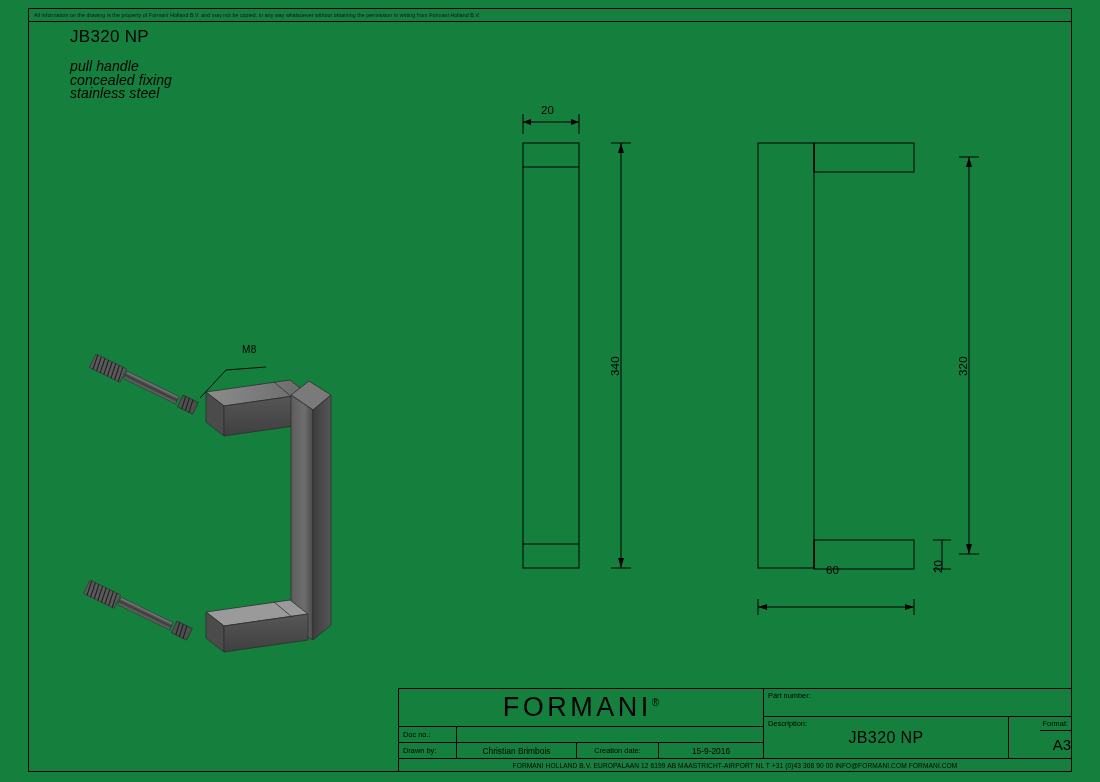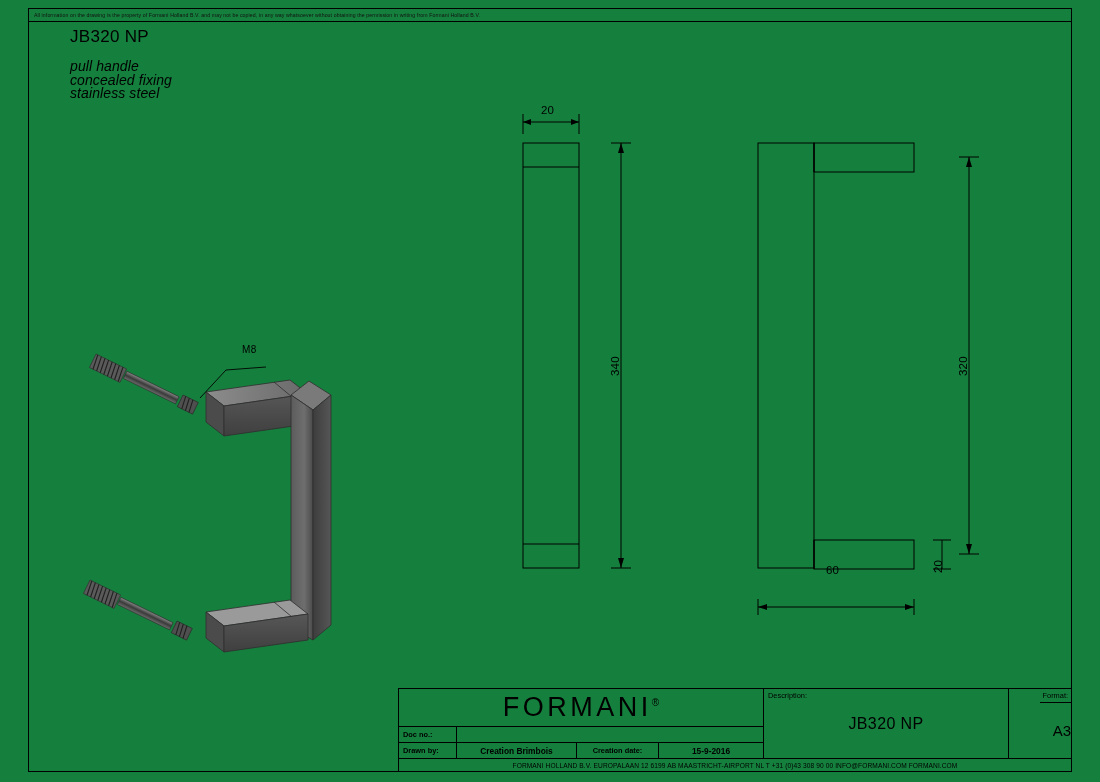--- a/index.html
+++ b/index.html
@@ -145,21 +145,20 @@
   .tb-row:last-child { border-bottom: none; align-items: flex-end; }
   .tb-cell {
     padding: 0 4px;
     height: 100%;
     display: flex;
     align-items: center;
     box-sizing: border-box;
     font-size: 7.6px;
     white-space: nowrap;
     overflow: hidden;
-    font-weight: bold;
   }
   .tb-cell.bordered { border-right: 1px solid #000; }
   .lbl { font-size: 7.4px; }
   .val { font-size: 8.4px; }
 
   .tb-right {
     flex: 1 1 auto;
     display: flex;
     flex-direction: column;
   }
@@ -427,27 +426,31 @@
         <div class="tb-logo">
           <div class="logo-text">
             <span>FORMANI</span><sup>®</sup>
           </div>
         </div>
         <div class="tb-row">
           <div class="tb-cell bordered lbl" style="width:58px;">Doc no.:</div>
         </div>
         <div class="tb-row">
           <div class="tb-cell bordered lbl" style="width:58px;">Drawn by:</div>
-          <div class="tb-cell bordered val" style="width:120px; justify-content:center;">Creation Brimbois</div>
+          <div class="tb-cell bordered val" style="width:120px; justify-content:center;">Christian Brimbois</div>
           <div class="tb-cell bordered lbl" style="width:82px; justify-content:center;">Creation date:</div>
           <div class="tb-cell val" style="flex:1 1 auto; justify-content:center;">15-9-2016</div>
         </div>
       </div>
 
       <div class="tb-right">
+        <div class="tb-part">
+          <span class="lbl">Part number:</span>
+          <span class="val" style="margin-left:6px;"></span>
+        </div>
         <div class="tb-desc">
           <div class="tb-desc-left">
             <span class="lbl">Description:</span>
             <span class="desc-val">JB320 NP</span>
           </div>
           <div class="tb-format">
             <div class="lbl">Format:</div>
             <div class="fmt-val">A3</div>
           </div>
         </div>

